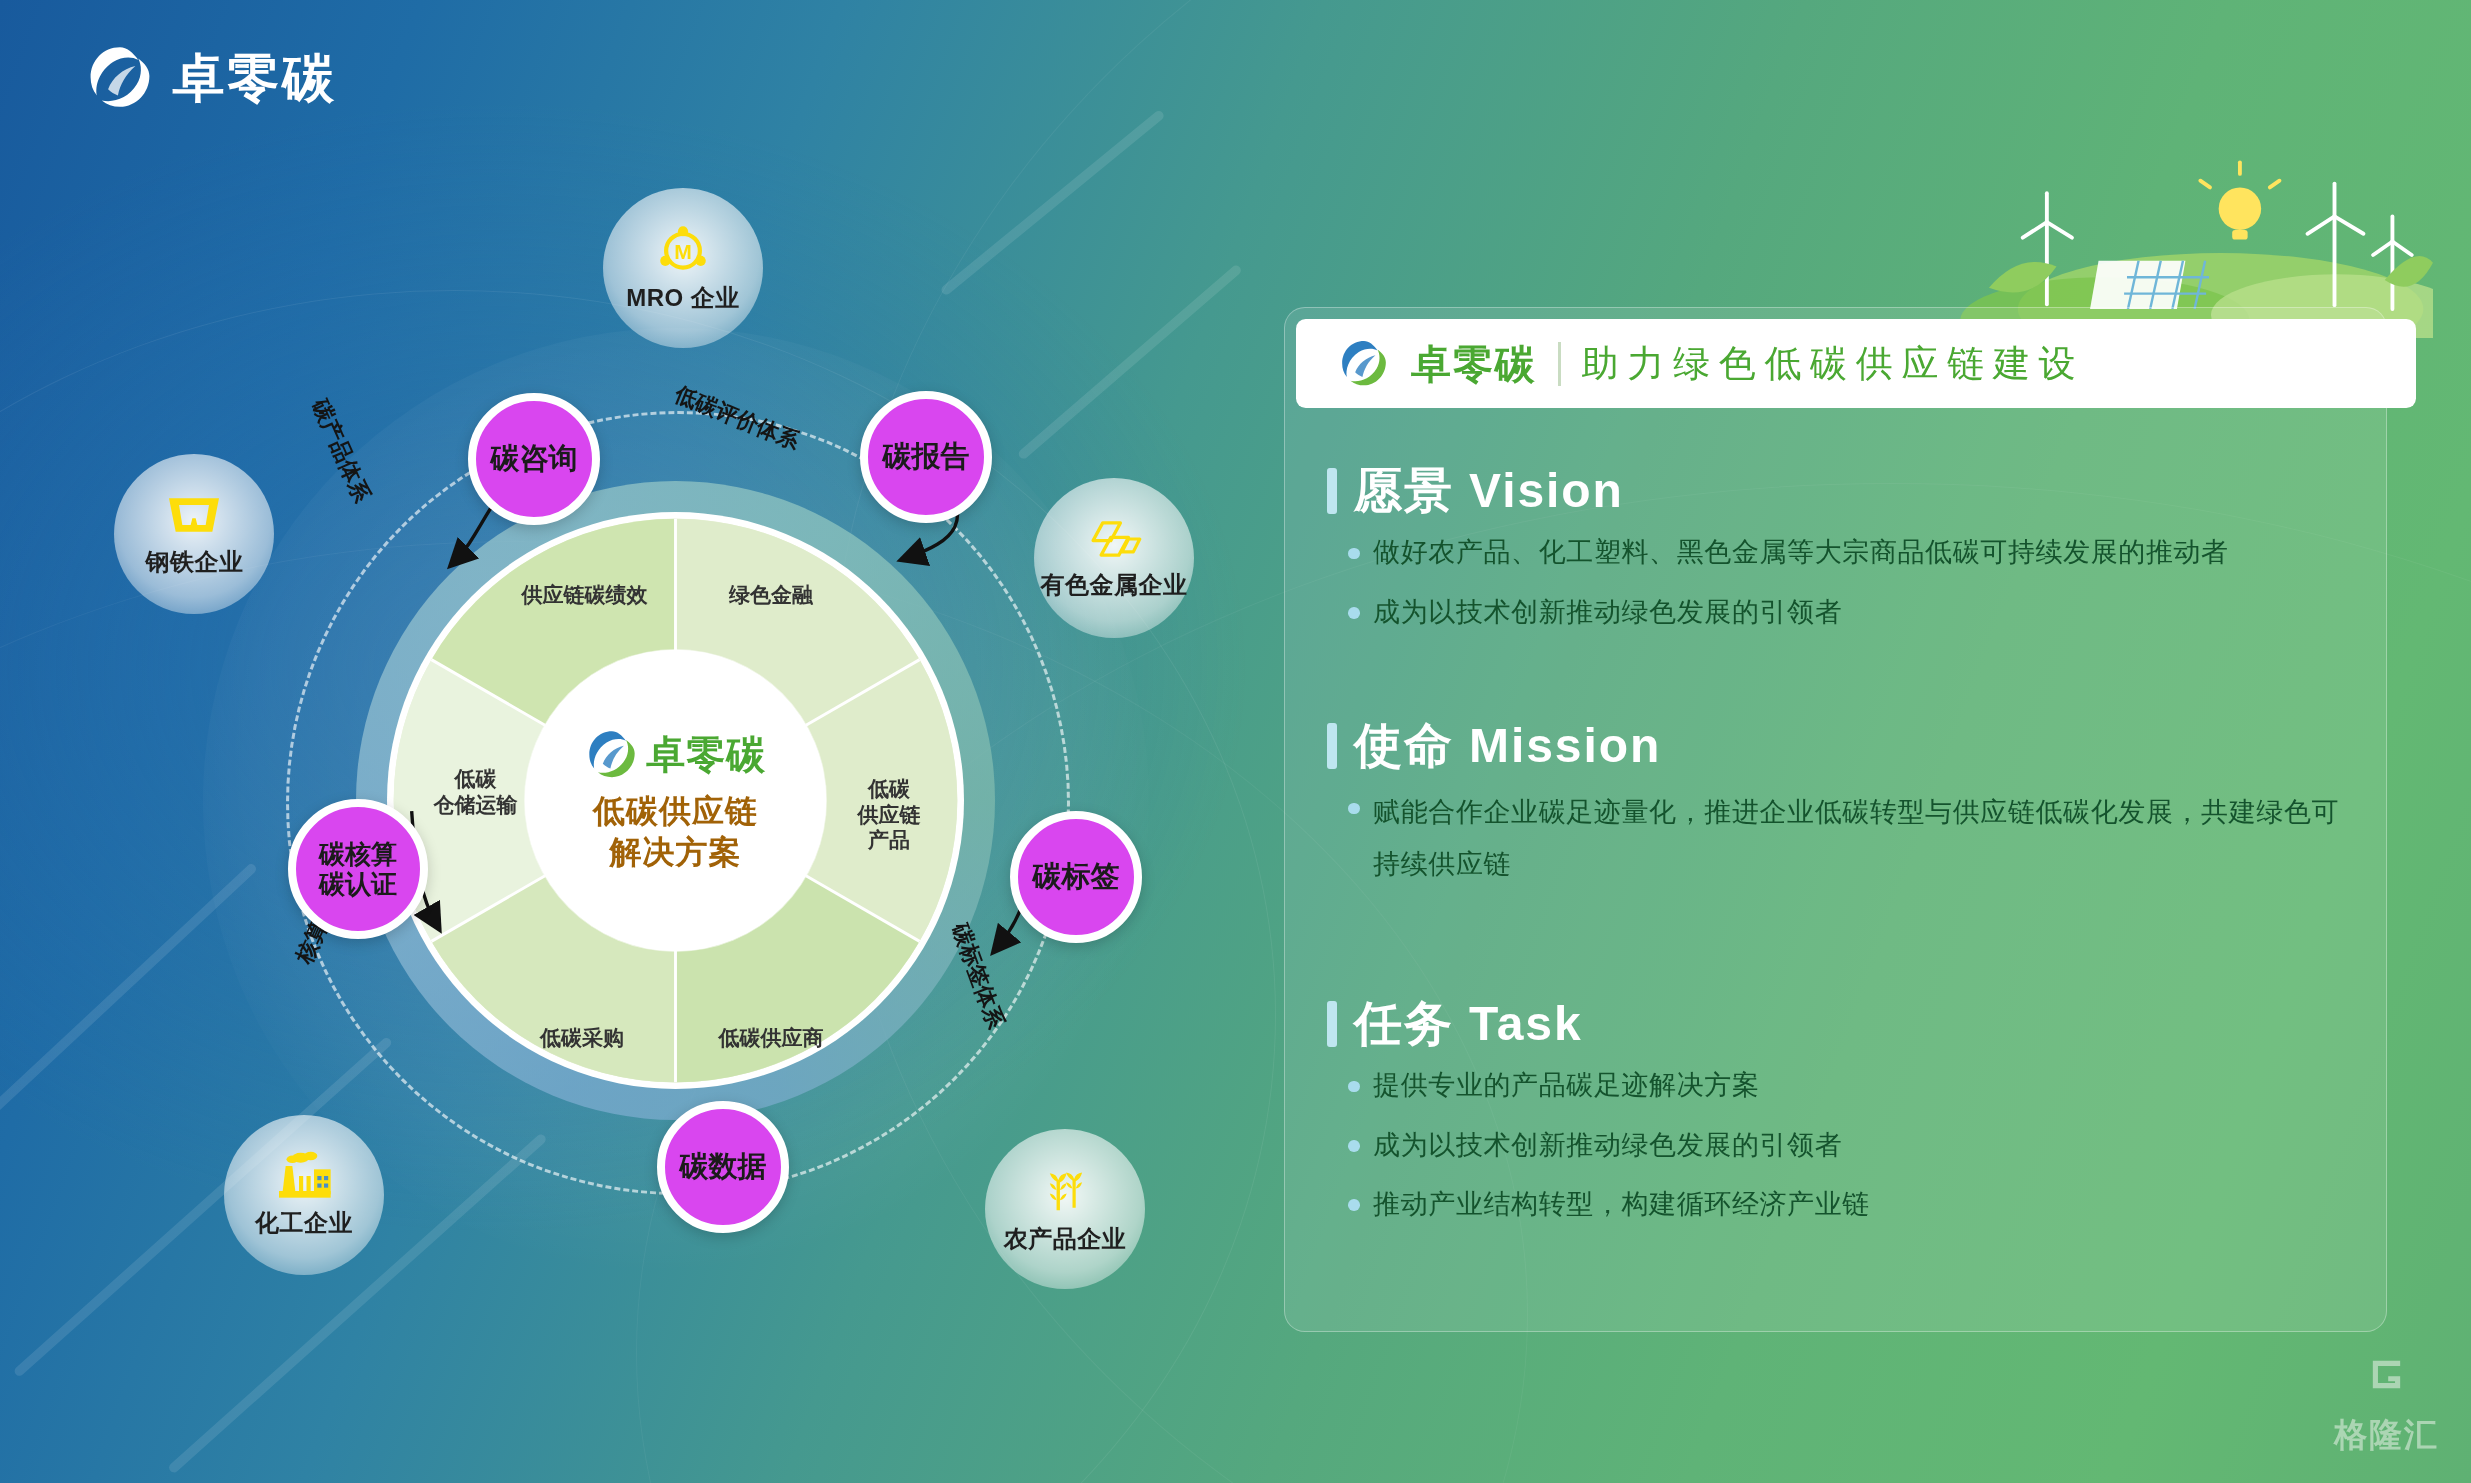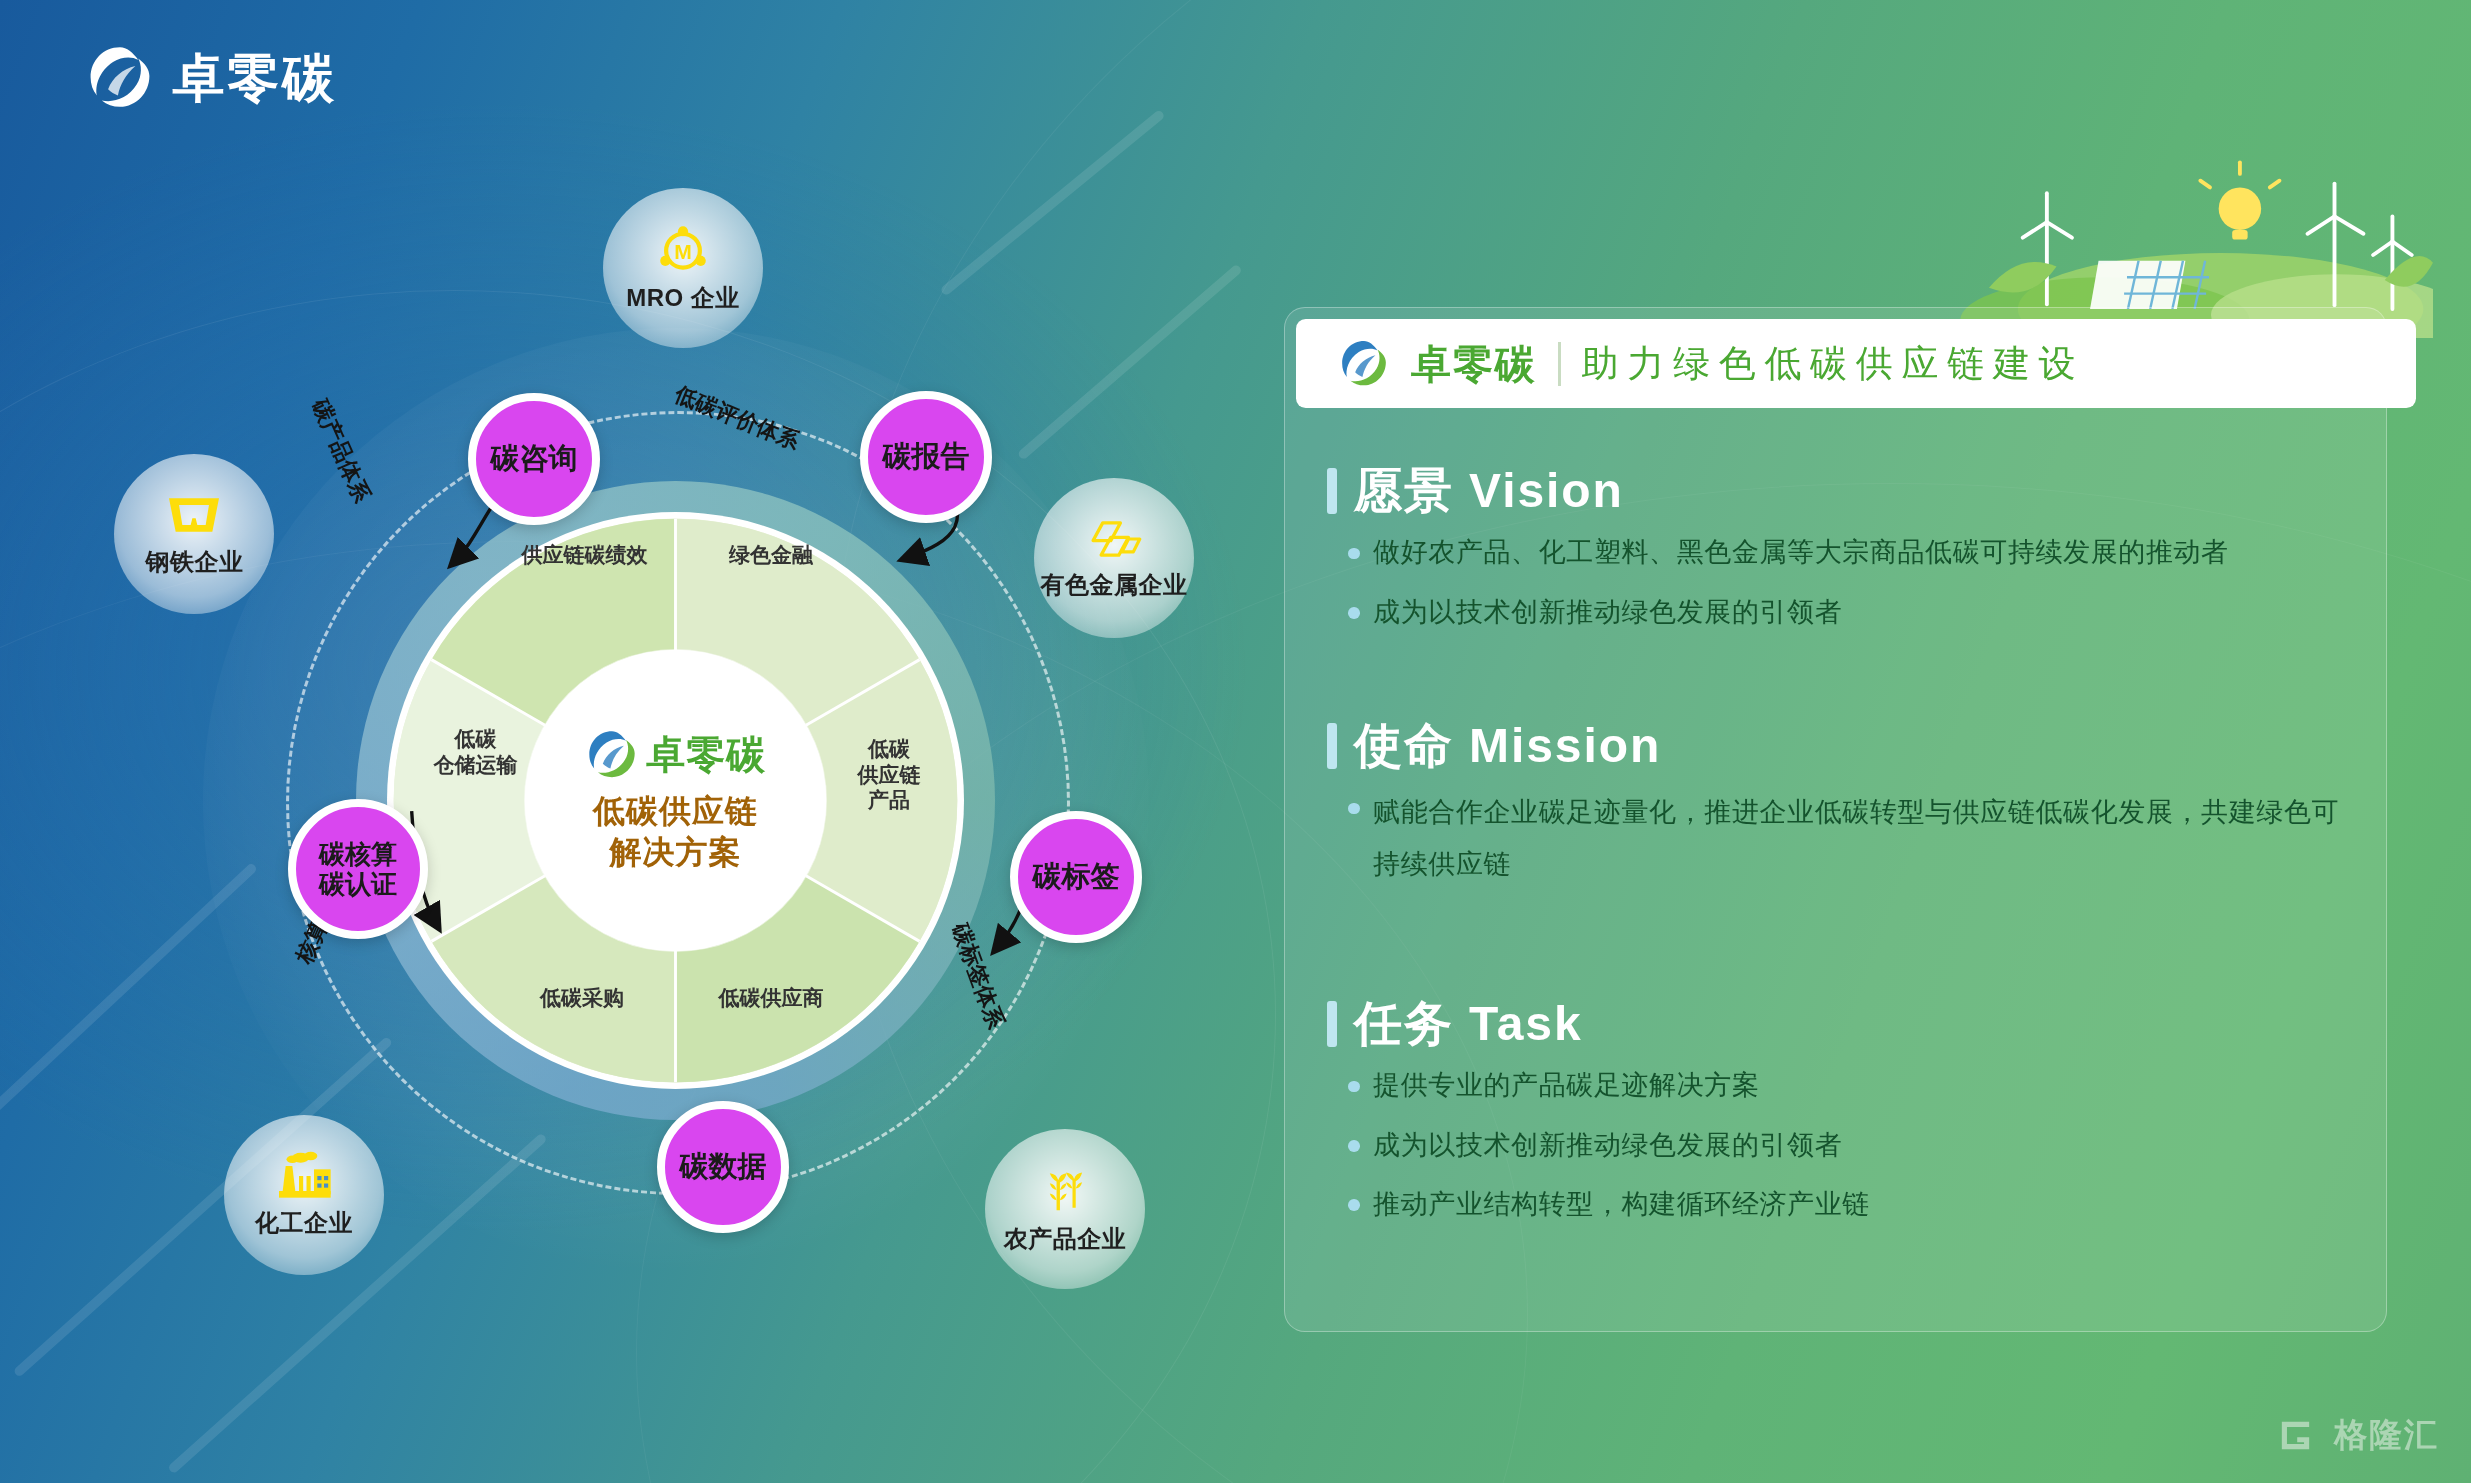--- a/index.html
+++ b/index.html
@@ -39,21 +39,21 @@
   .ringwrap{position:absolute;left:290px;top:377px;width:577px;height:577px;}
   .ringwrap svg{display:block;}
   .inner-white{position:absolute;left:428px;top:515px;width:301px;height:301px;border-radius:50%;
         background:#fff;box-shadow:0 0 0 1px rgba(255,255,255,.6);}
   .center-content{position:absolute;left:428px;top:515px;width:301px;height:301px;
         display:flex;flex-direction:column;align-items:center;justify-content:center;gap:3.9px;}
   .center-logo{display:flex;align-items:center;gap:7.7px;}
   .center-logo .ctext{font-size:39px;font-weight:700;color:#4aa832;letter-spacing:1px;line-height:1;}
   .center-sub{margin-top:6px;text-align:center;color:#a16207;font-weight:700;font-size:32px;line-height:1.28;letter-spacing:1px;}
 
-  .seg-label{position:absolute;color:#333;font-size:21px;font-weight:700;text-align:center;line-height:1.22;white-space:pre-line;}
+  .seg-label{position:absolute;color:#333;font-size:21px;font-weight:700;text-align:center;line-height:1.22;white-space:pre-line;margin-top:40px;}
 
   
   .ynode{position:absolute;border-radius:50%;background:#d946ef;border:8.7px solid #fff;
          display:flex;align-items:center;justify-content:center;text-align:center;
          color:#1b1b1b;font-weight:700;font-size:29px;line-height:1.16;white-space:pre-line;
          box-shadow:0 3.9px 13.5px rgba(0,0,0,.18);}
   
   .inode{position:absolute;border-radius:50%;
          background:radial-gradient(circle at 50% 42%, rgba(255,255,255,.92), rgba(255,255,255,.55) 62%, rgba(255,255,255,.12) 100%);
          display:flex;flex-direction:column;align-items:center;justify-content:center;gap:5.8px;}
@@ -76,21 +76,21 @@
   .sec-bar{width:9.7px;height:46px;background:#bfe6f0;border-radius:2.9px;}
   .sec-title .txt{color:#fff;font-size:48px;font-weight:700;letter-spacing:1.9px;line-height:1;}
   .bullet{display:flex;align-items:flex-start;gap:13.5px;margin:17.4px 0 0 21px;}
   .dot{flex:0 0 auto;width:11.6px;height:11.6px;border-radius:50%;background:#a9dced;margin-top:15.4px;}
   .btxt{color:#14532d;font-size:27px;line-height:1.55;letter-spacing:0.6px;}
 
   
   .eco{position:absolute;right:39px;top:116px;width:502px;height:222px;}
 
   
-  .wm{position:absolute;right:33px;bottom:25px;display:flex;align-items:center;gap:18px;opacity:.55;}
+  .wm{position:absolute;right:33px;bottom:25px;display:flex;align-items:center;gap:18px;opacity:.55;flex-direction:column;}
   .wm .g{width:41px;height:41px;}
   .wm .wt{color:#e9f2e9;font-size:33px;font-weight:700;letter-spacing:1.9px;}
 </style>
 </head>
 <body>
 
 <div class="bg-swoosh sw1"></div>
 <div class="bg-swoosh sw2"></div>
 <div class="bg-swoosh sw3"></div>
 <div class="bg-swoosh sw4"></div>

